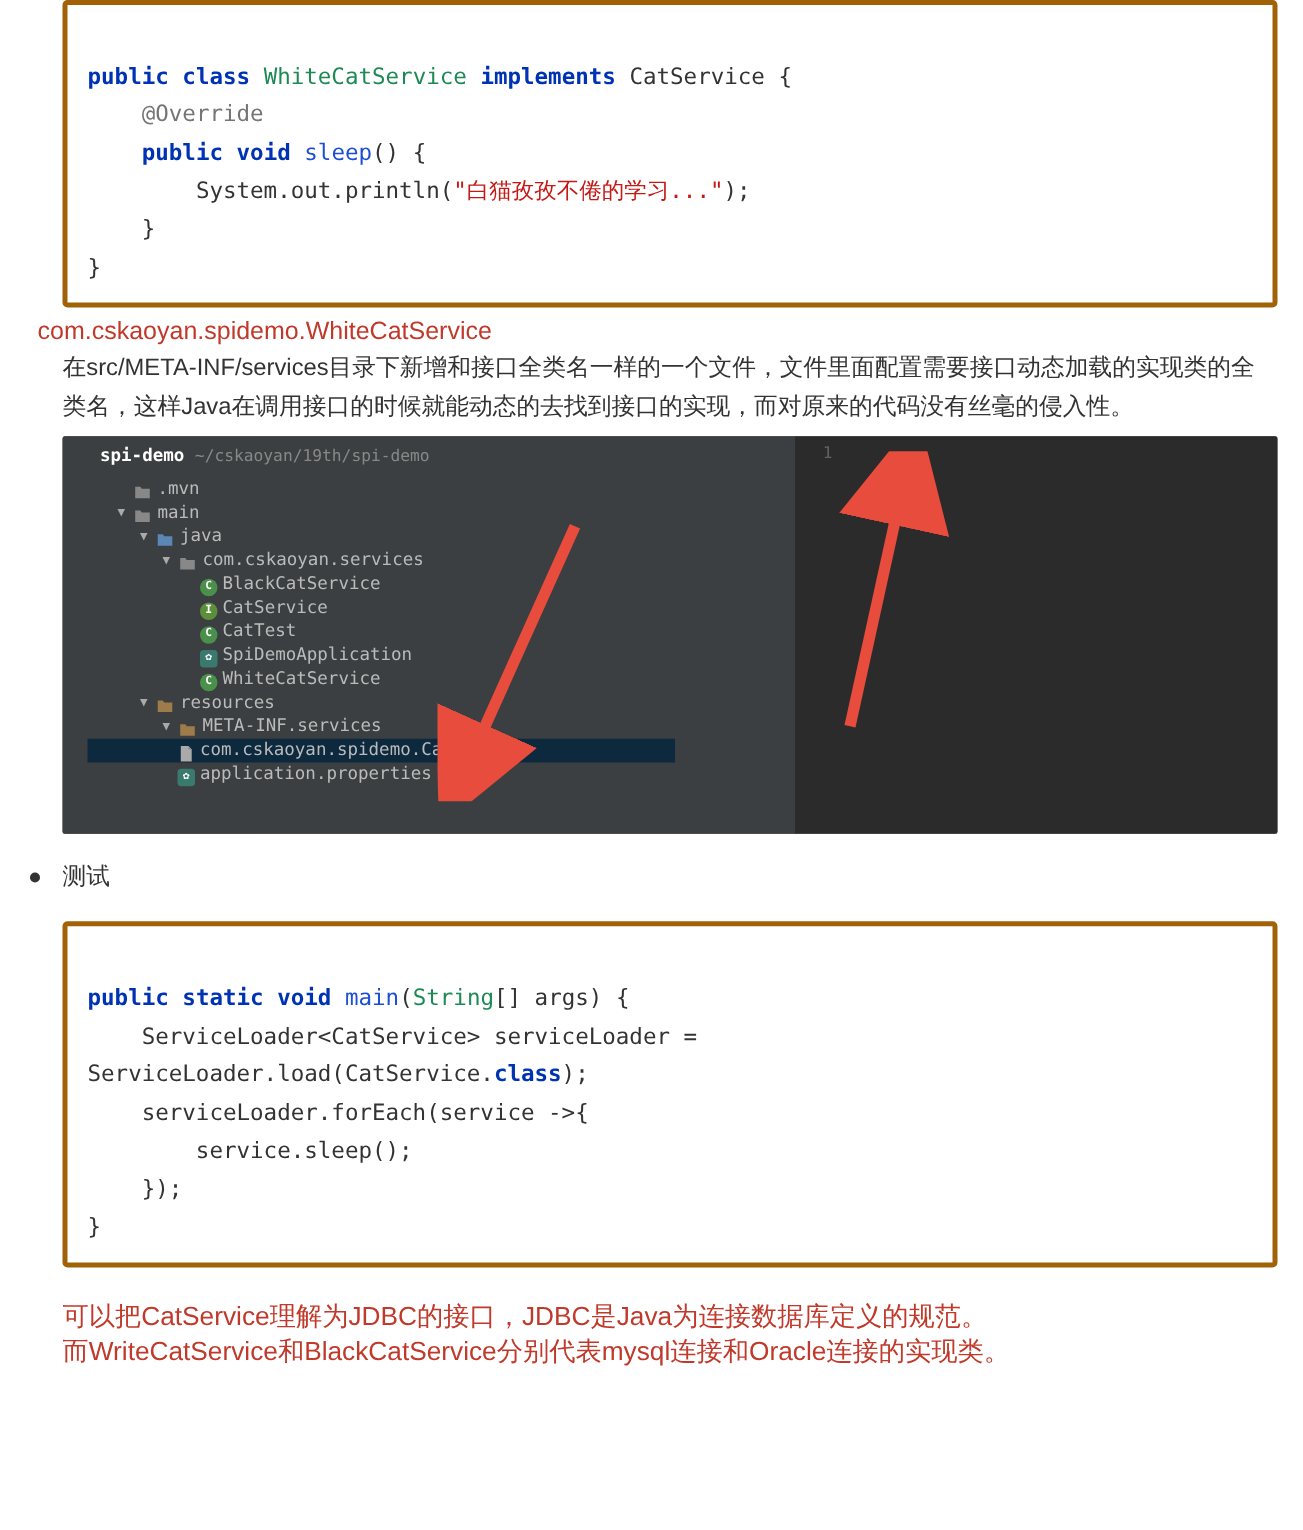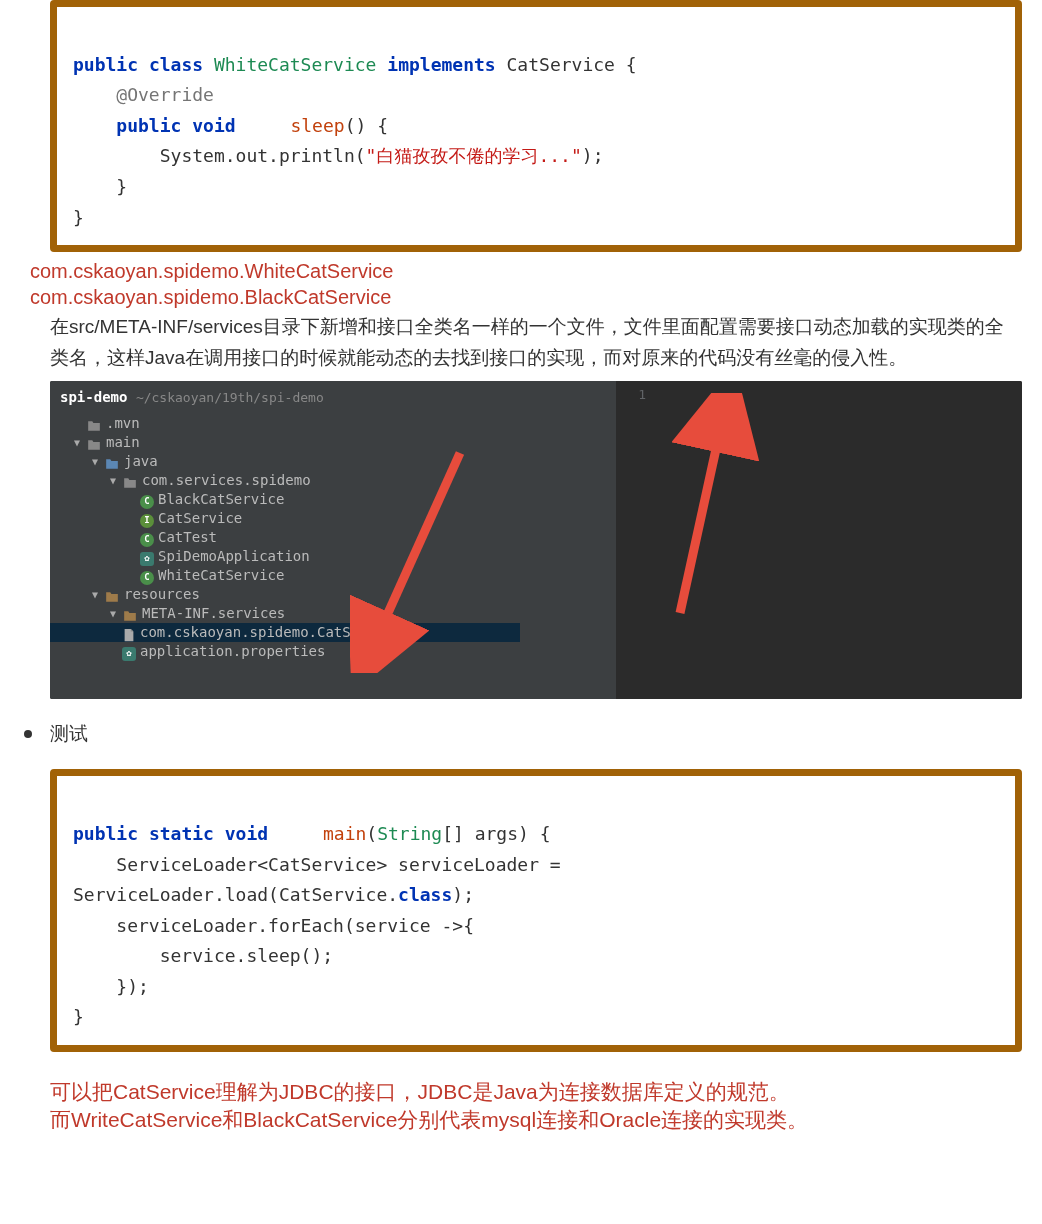--- a/index.html
+++ b/index.html
@@ -7,38 +7,38 @@
     margin: 0;
     padding: 0 20px;
     background: #fff;
     width: 1042px;
     box-sizing: border-box;
     color: #333;
     font-size: 19px;
     line-height: 1.6;
   }
   .code-block {
-    border: 7px solid #a16207;
+    border: 4px solid #a16207;
     border-radius: 4px;
     background: #fff;
     margin: 0 0 0 30px;
     padding: 12px 16px;
     font-family: Menlo, Monaco, Consolas, monospace;
     font-size: 18px;
     line-height: 1.7;
     white-space: pre;
     overflow-x: auto;
   }
   .kw-public { color: #0033b3; font-weight: bold; }
   .kw-class { color: #0033b3; font-weight: bold; }
   .kw-void { color: #0033b3; font-weight: bold; }
   .kw-static { color: #0033b3; font-weight: bold; }
   .kw-implements { color: #0033b3; font-weight: bold; }
   .class-name { color: #1d8a53; }
-  .method { color: #c2410c; margin-left: 44px; }
+  .method { color: #1d4ed8; }
   .str { color: #c41a16; }
   .attr { color: #757575; text-align: right; }
   .bullet-item {
     position: relative;
     padding-left: 30px;
     margin: 12px 0 4px 0;
   }
   .bullet-item::before {
     content: '';
     position: absolute;
@@ -55,21 +55,21 @@
     background: #2b2b2b;
     color: #bbb;
     font-family: Menlo, Monaco, Consolas, monospace;
     font-size: 14px;
     display: flex;
     height: 318px;
     position: relative;
     border-radius: 2px;
     overflow: hidden;
   }
-  .ide-left { width: 566px; background: #3c3f41; position: relative; }
+  .ide-left { width: 566px; background: #3c3f41; position: relative; padding-left: 20px; }
   .ide-title { padding: 5px 10px; font-size: 14px; }
   .ide-title .proj { color: #fff; font-weight: bold; }
   .ide-title .path { color: #888; font-size: 13px; }
   .tree { padding: 0 0 0 10px; font-size: 14px; line-height: 19px; }
   .tree .row { white-space: nowrap; display: flex; align-items: flex-end; height: 19px; }
   .tree .row.selected { background: #0d293e; margin-left: -10px; padding-left: 10px; width: 470px; box-sizing: border-box; }
   .tri { width: 12px; display: inline-block; color: #aaa; font-size: 10px; }
   .fold-icon { width: 16px; height: 14px; margin-right: 4px; display: inline-flex; align-items: center; justify-content: center; }
   .folder { color: #888; }
   .folder svg { width: 14px; height: 12px; }
@@ -98,21 +98,20 @@
 <span class="kw-public">public</span> <span class="kw-class">class</span> <span class="class-name">WhiteCatService</span> <span class="kw-implements">implements</span> <span>CatService</span> {
     <span class="attr">@Override</span>
     <span class="kw-public">public</span> <span class="kw-void">void</span> <span class="method">sleep</span>() {
         <span>System.out.println(</span><span class="str">"白猫孜孜不倦的学习..."</span><span>);</span>
     }
 }</div>
 
 <div style="display:flex; align-items:flex-start; margin-top:6px;">
   <div class="anno-red" style="margin-left:10px;">
     <div>com.cskaoyan.spidemo.WhiteCatService</div>
-    <div>com.cskaoyan.spidemo.BlackCatService</div>
   </div>
 </div>
 
 <div class="body-text">在src/META-INF/services目录下新增和接口全类名一样的一个文件，文件里面配置需要接口动态加载的实现类的全类名，这样Java在调用接口的时候就能动态的去找到接口的实现，而对原来的代码没有丝毫的侵入性。</div>
 
 <div class="ide">
   <div class="ide-left">
     <div class="ide-title">
       <span class="proj">spi-demo</span>
       <span class="path">~/cskaoyan/19th/spi-demo</span>
@@ -145,21 +144,21 @@
           </span>
           <span>java</span>
         </div>
       <div class="row ind3">
           <span class="tri">▼</span>
           <span class="fold-icon folder">
             <svg viewBox="0 0 24 20">
               <path fill="#888" d="M2 2h7l2 3h11v13H2z"></path>
             </svg>
           </span>
-          <span>com.services.spidemo</span>
+          <span>com.cskaoyan.services</span>
         </div>
       <div class="row ind4">
           <span class="tri"></span>
           <span class="class-icon ci-c">C</span>
           <span>BlackCatService</span>
         </div>
       <div class="row ind4">
           <span class="tri"></span>
           <span class="class-icon ci-i">I</span>
           <span>CatService</span>

